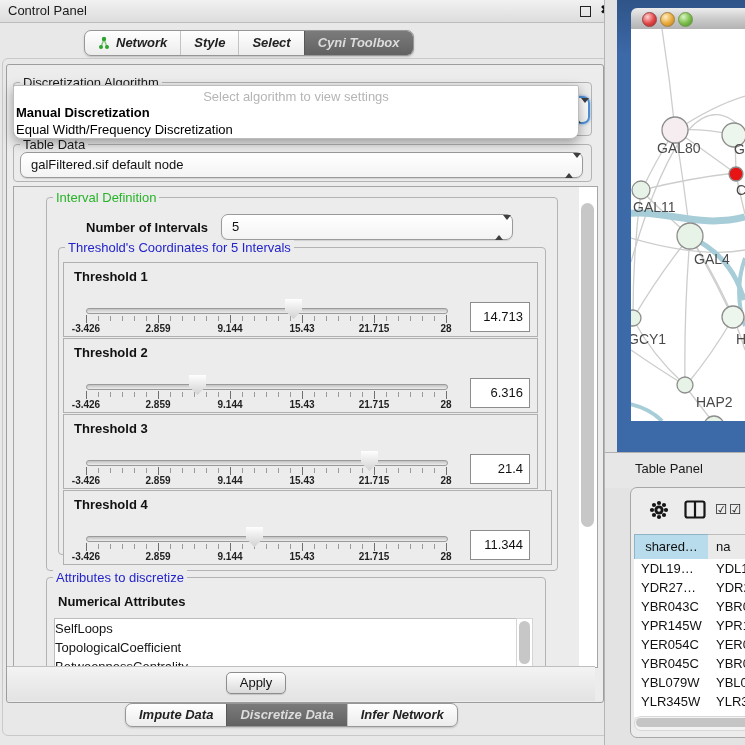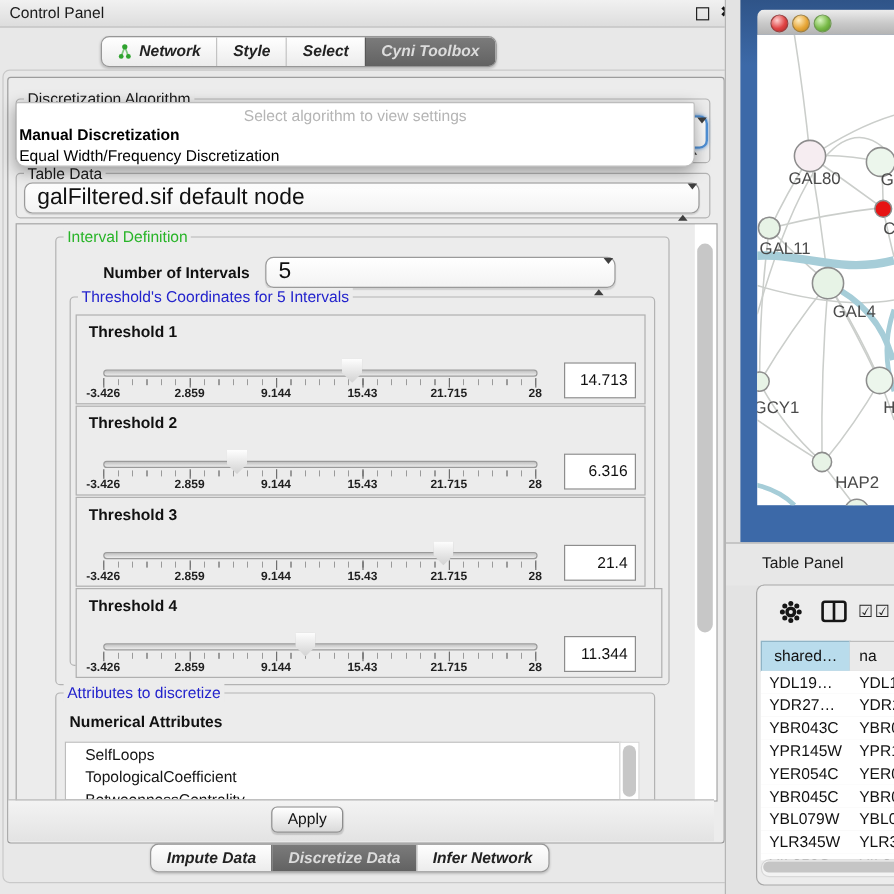--- a/index.html
+++ b/index.html
@@ -18,21 +18,21 @@
            border-left:1px solid #c3c3c3;display:flex;align-items:center;gap:6px;}
   .seg>div:first-child{border-left:none;}
   .seg>div.sel{background:linear-gradient(#7b7b7b,#626262);color:#dcdcdc;border-left-color:#585858;}
   .outerbox{left:2px;top:58px;width:610px;height:676px;border:1px solid #c9c9c9;border-radius:6px;}
   .mainbox{left:6px;top:64px;width:596px;height:637px;border:1px solid #9d9d9d;border-radius:3px;background:#ececec;}
   .group{border:1px solid #b3b3b3;border-radius:4px;}
   .gtitle{position:absolute;top:-8px;left:6px;background:#ececec;padding:0 3px;font-size:13px;color:#1a1a1a;}
   .gtitle.green{color:#28b428;}
   .gtitle.blue{color:#2323cc;}
   .combo{background:linear-gradient(#ffffff,#f3f3f3);border:1px solid #9a9a9a;border-radius:7px;
-         font-size:19px;color:#111;box-shadow:inset 0 1px 0 #fff,0 1px 1px rgba(0,0,0,.12);text-align:center;}
+         font-size:13px;color:#111;box-shadow:inset 0 1px 0 #fff,0 1px 1px rgba(0,0,0,.12);text-align:center;}
   .combo .val{position:absolute;left:10px;top:0;line-height:24px;}
   .spin{position:absolute;width:8px;}
   .spin .u{width:0;height:0;border-left:4px solid transparent;border-right:4px solid transparent;
            border-bottom:5px solid #3f3f3f;margin-bottom:2px;}
   .spin .d{width:0;height:0;border-left:4px solid transparent;border-right:4px solid transparent;
            border-top:5px solid #3f3f3f;}
   .popup{left:13px;top:85px;width:564px;height:52px;background:#fff;border:1px solid #bdbdbd;
          border-radius:2px 2px 8px 8px;box-shadow:0 4px 12px rgba(0,0,0,.35);z-index:30;font-size:13px;}
   .popup .ph{position:absolute;left:0;top:3px;width:100%;text-align:center;color:#b5b5b5;}
   .popup .o1{position:absolute;left:2px;top:19px;font-weight:bold;color:#000;}
@@ -47,21 +47,21 @@
   .minors{position:absolute;left:22px;top:53px;width:362px;height:5px;
           background:repeating-linear-gradient(to right,#9a9a9a 0 1px,transparent 1px 12px);}
   .maj{position:absolute;top:52px;width:1px;height:8px;background:#6f6f6f;}
   .tlab{position:absolute;top:60px;width:60px;text-align:center;font-size:10px;font-weight:bold;color:#1f1f1f;}
   .thumb{position:absolute;top:36px;width:17px;height:20px;background:linear-gradient(#fefefe,#d2d2d2);
          clip-path:polygon(0 0,100% 0,100% 58%,50% 100%,0 58%);filter:drop-shadow(0 0 1px #808080);}
   .vbox{position:absolute;left:406px;top:39px;width:52px;height:28px;background:#fff;border:1px solid #8d8d8d;
         line-height:28px;text-align:right;padding-right:6px;font-size:13px;color:#111;}
   .blab{font-size:13px;font-weight:bold;color:#111;}
   .list{background:#fff;border:1px solid #bdbdbd;font-size:13px;color:#151515;overflow:hidden;}
-  .list div{padding-left:16px;line-height:19px;white-space:nowrap;}
+  .list div{padding-left:0;line-height:19px;white-space:nowrap;}
   .applystrip{left:7px;top:666px;width:588px;height:34px;background:linear-gradient(#f3f3f3,#e3e3e3);
               border-top:1px solid #bebebe;}
   .btn{background:linear-gradient(#ffffff,#dadada);border:1px solid #8d8d8d;border-radius:5px;
        font-size:13px;color:#111;text-align:center;line-height:20px;box-shadow:0 1px 1px rgba(0,0,0,.15);}
   
   .rightbg{left:604px;top:0;width:141px;height:745px;background:#e3e3e3;border-left:1px solid #b5b5b5;}
   .blueframe{left:617px;top:0;width:128px;height:452px;background:linear-gradient(#2f5488 0%,#3c69a8 12%,#3c69a8 100%);}
   .mactitle{left:631px;top:8px;width:114px;height:21px;border-radius:6px 0 0 0;
             background:linear-gradient(#ededed,#c9c9c9 55%,#b3b3b3);border-bottom:1px solid #7f7f7f;}
   .light{position:absolute;top:4px;width:13px;height:13px;border-radius:50%;}

